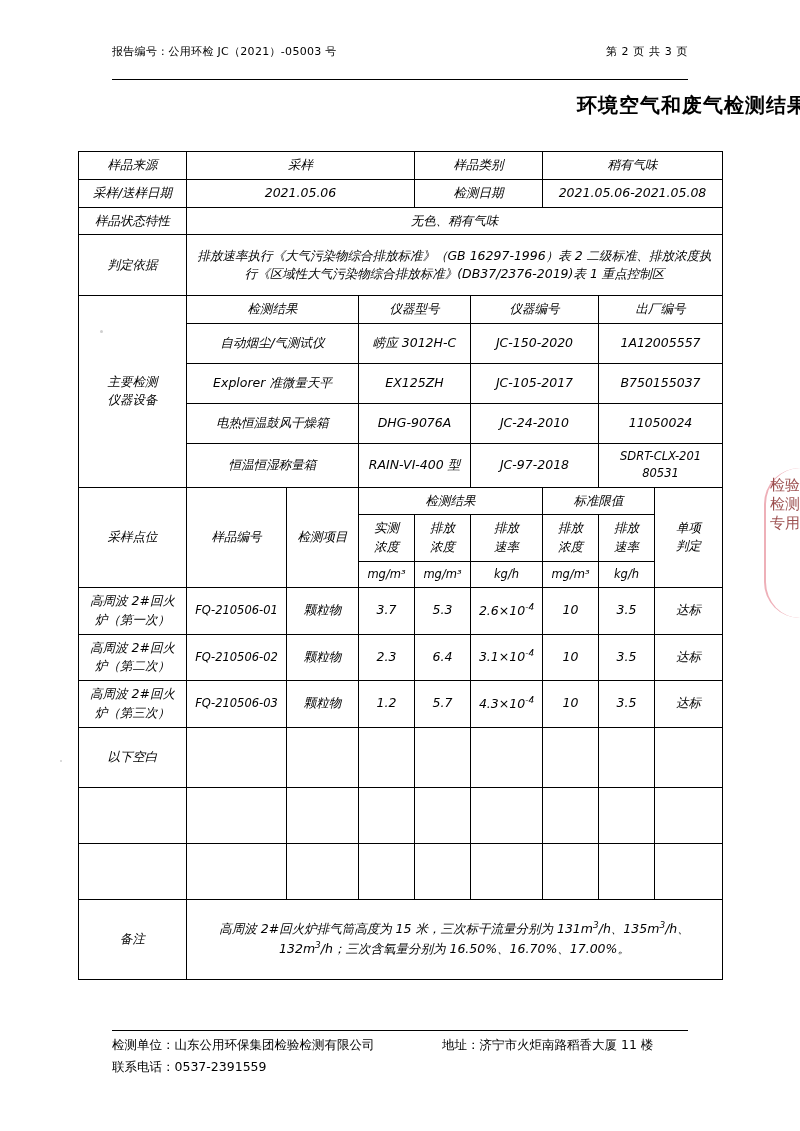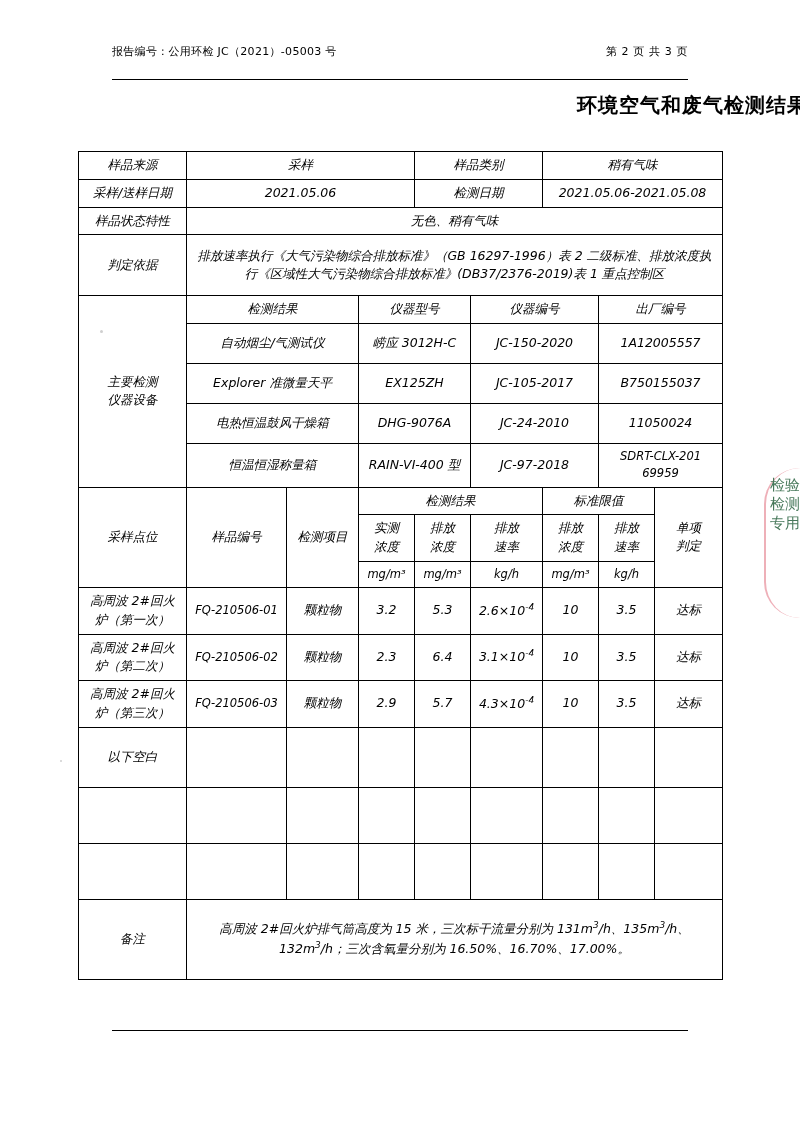--- a/index.html
+++ b/index.html
@@ -96,21 +96,21 @@
   .footer .c1 { width: 330px; }
   .footer .c2 { flex: 1; }
 
   
   .stamp {
     position: absolute;
     right: 0px;
     top: 468px;
     width: 38px;
     height: 150px;
-    color: #14532d;
+    color: #7f1d1d;
     font-size: 15px;
     line-height: 19px;
     font-family: "DejaVu Serif", "Liberation Serif", serif;
     opacity: .78;
     overflow: hidden;
     text-align: left;
     letter-spacing: 0px;
   }
   .stamp .arc {
     position: absolute;
@@ -204,21 +204,21 @@
       <tr class="h-tall">
         <td colspan="2">电热恒温鼓风干燥箱</td>
         <td colspan="2">DHG-9076A</td>
         <td colspan="2">JC-24-2010</td>
         <td colspan="2">11050024</td>
       </tr>
       <tr class="h-tall">
         <td colspan="2">恒温恒湿称量箱</td>
         <td colspan="2">RAIN-VI-400 型</td>
         <td colspan="2">JC-97-2018</td>
-        <td colspan="2" class="small">SDRT-CLX-201 69959</td>
+        <td colspan="2" class="small">SDRT-CLX-201 80531</td>
       </tr>
 
       <tr>
         <td rowspan="3">采样点位</td>
         <td rowspan="3">样品编号</td>
         <td rowspan="3">检测项目</td>
         <td colspan="3">检测结果</td>
         <td colspan="2">标准限值</td>
         <td rowspan="3">
           <div>单项</div>
@@ -257,21 +257,21 @@
         <td class="small">kg/h</td>
       </tr>
 
       <tr style="height:44px">
         <td>
           <div>高周波 2#回火</div>
           <div>炉（第一次）</div>
         </td>
         <td class="nowrap small">FQ-210506-01</td>
         <td>颗粒物</td>
-        <td>3.2</td>
+        <td>3.7</td>
         <td>5.3</td>
         <td class="nowrap"><span>2.6×10</span><span class="sup">-4</span></td>
         <td>10</td>
         <td>3.5</td>
         <td>达标</td>
       </tr>
       <tr style="height:44px">
         <td>
           <div>高周波 2#回火</div>
           <div>炉（第二次）</div>
@@ -285,21 +285,21 @@
         <td>3.5</td>
         <td>达标</td>
       </tr>
       <tr style="height:44px">
         <td>
           <div>高周波 2#回火</div>
           <div>炉（第三次）</div>
         </td>
         <td class="nowrap small">FQ-210506-03</td>
         <td>颗粒物</td>
-        <td>2.9</td>
+        <td>1.2</td>
         <td>5.7</td>
         <td class="nowrap"><span>4.3×10</span><span class="sup">-4</span></td>
         <td>10</td>
         <td>3.5</td>
         <td>达标</td>
       </tr>
 
       <tr style="height:60px">
         <td class="left">以下空白</td>
         <td></td>
@@ -344,19 +344,30 @@
     </tbody>
   </table>
 
   <div class="stamp">
     <div class="arc"></div>
     <div class="stamp-text">检验检测专用</div>
   </div>
 
   <div class="footer">
     <div class="row">
+      <div class="c1">
+        <span>检测单位：</span><span>山东公用环保集团检验检测有限公司</span>
+      </div>
+      <div class="c2">
+        <span>地址：</span><span>济宁市火炬南路稻香大厦 11 楼</span>
+      </div>
+    </div>
+    <div class="row">
+      <div class="c1">
+        <span>联系电话：</span><span>0537-2391559</span>
+      </div>
     </div>
   </div>
 
   <div class="speck" style="left:100px;top:330px;width:3px;height:3px;"></div>
   <div class="speck" style="left:102px;top:600px;width:3px;height:3px;"></div>
   <div class="speck" style="left:60px;top:760px;width:2px;height:2px;"></div>
 </div>
 
 </body></html>

